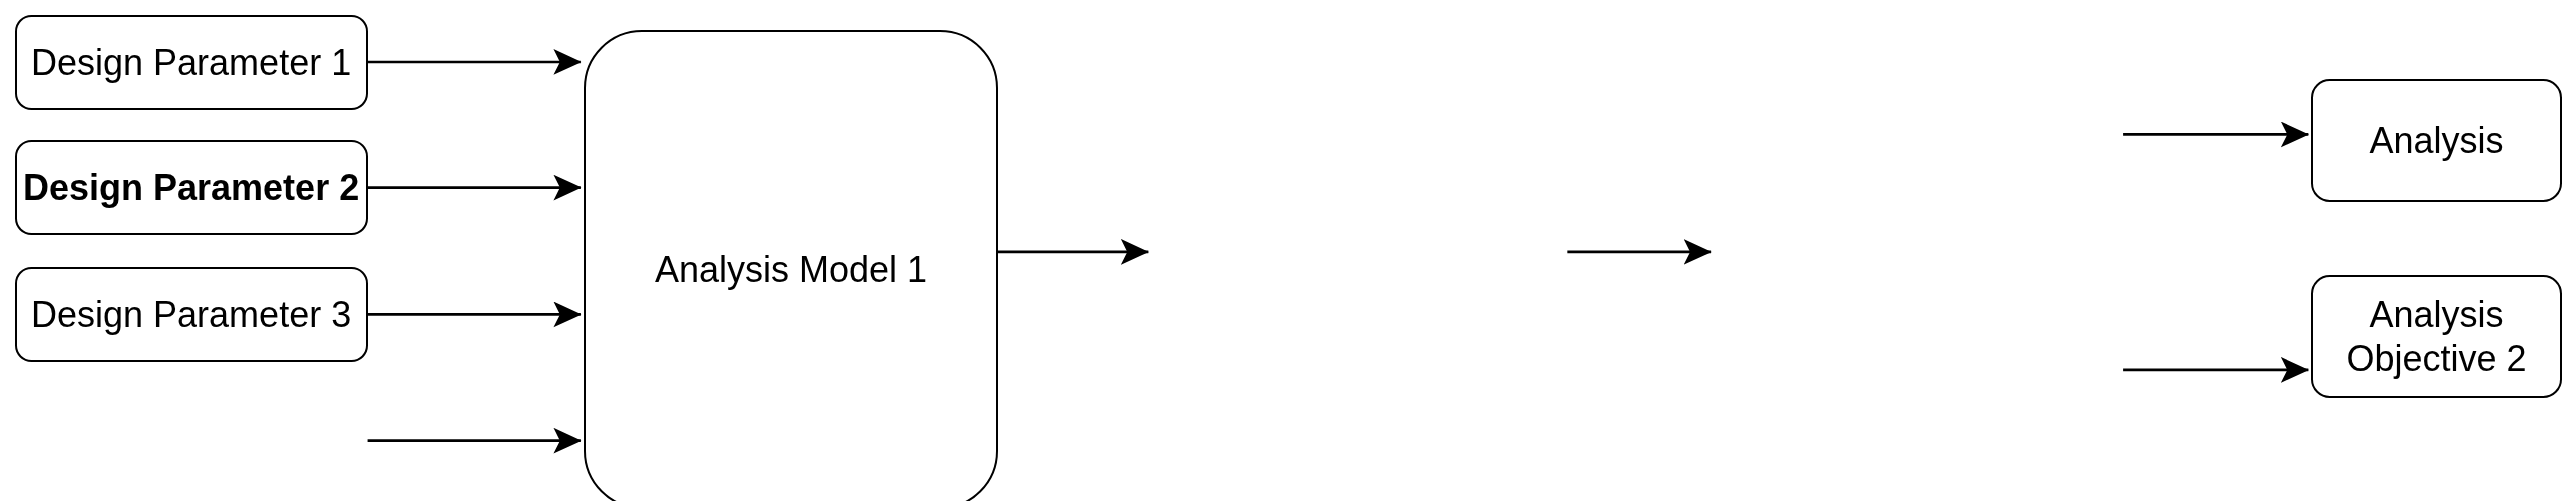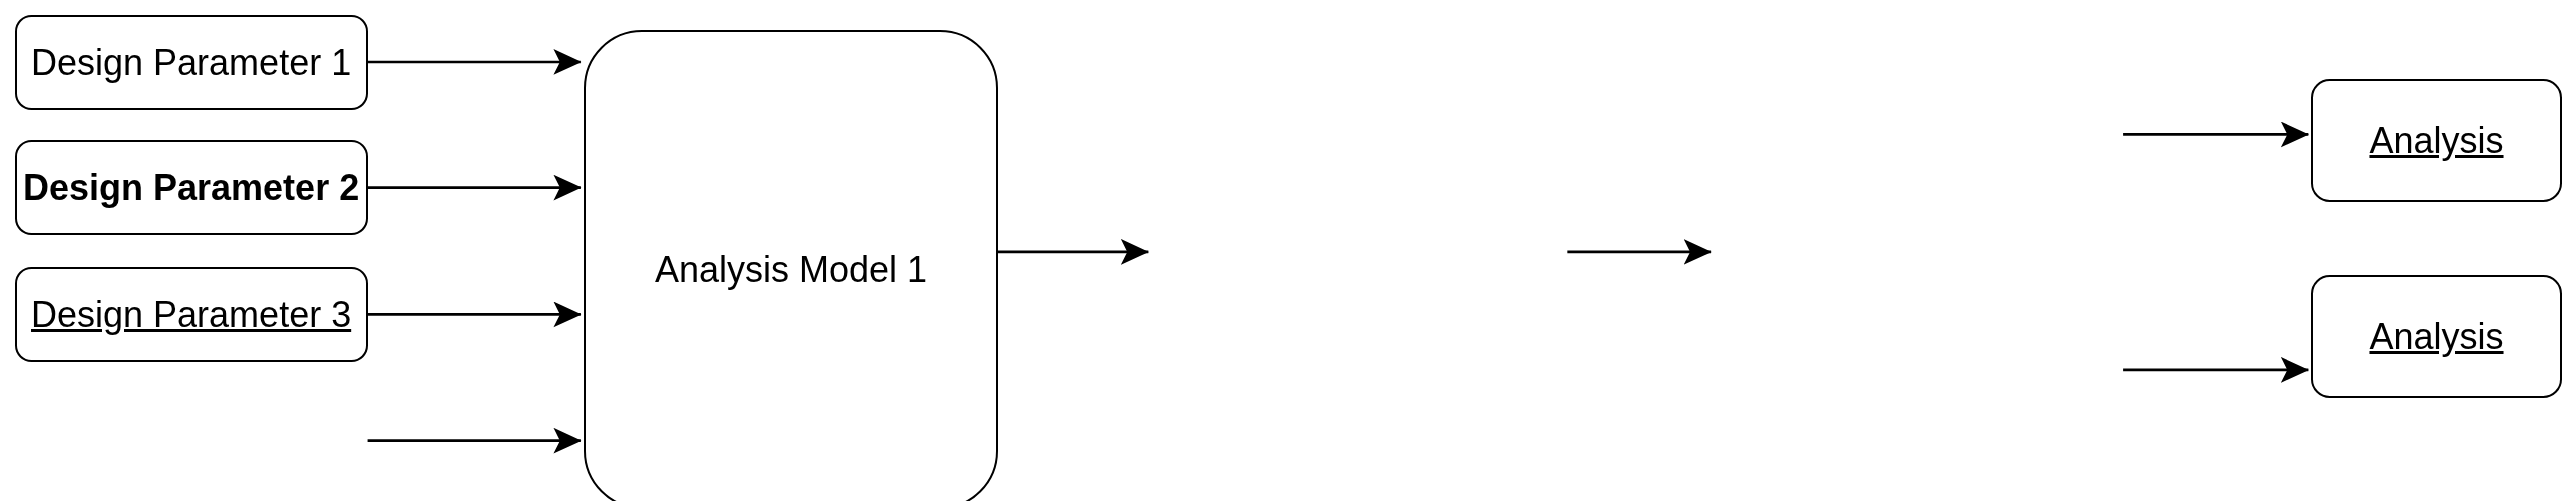--- a/index.html
+++ b/index.html
@@ -22,29 +22,29 @@
     justify-content: center;
     text-align: center;
     font-size: 36px;
     line-height: 1.2;
     white-space: nowrap;
   }
   
   .param { left: 14.6px; width: 353px; height: 95px; border-radius: 16.4px; }
   .param-1 { top: 14.6px; }
   .param-2 { top: 140px; font-weight: bold; }
-  .param-3 { top: 267px; text-decoration: underline; }
+  .param-3 { top: 267px; }
   .param-n { top: 393px; }
   
   .model { top: 30px; height: 479px; border-radius: 58px; }
   .model-1 { left: 584px;  width: 414px; }
   .model-2 { left: 1151px; width: 416px; }
   .model-3 { left: 1714px; width: 409px; }
   
-  .objective { left: 2311px; width: 251px; height: 123px; border-radius: 18.7px; flex-direction: column; text-decoration: underline; }
+  .objective { left: 2311px; width: 251px; height: 123px; border-radius: 18.7px; flex-direction: column; }
   .objective-1 { top: 79px; }
   .objective-2 { top: 275px; }
   .objective .line { display: block; }
   
   #edges {
     position: absolute;
     left: 0; top: 0;
     width: 2576px; height: 502px;
     pointer-events: none;
   }
@@ -83,16 +83,17 @@
 
   <div class="node model model-1">
     <span>Analysis Model 1</span>
   </div>
 
   <div class="node objective objective-1">
     <span class="line">Analysis</span>
   </div>
   <div class="node objective objective-2">
     <span class="line">Analysis</span>
+    <span class="line">Objective 2</span>
   </div>
 
 </div>
 
 
 </body></html>

